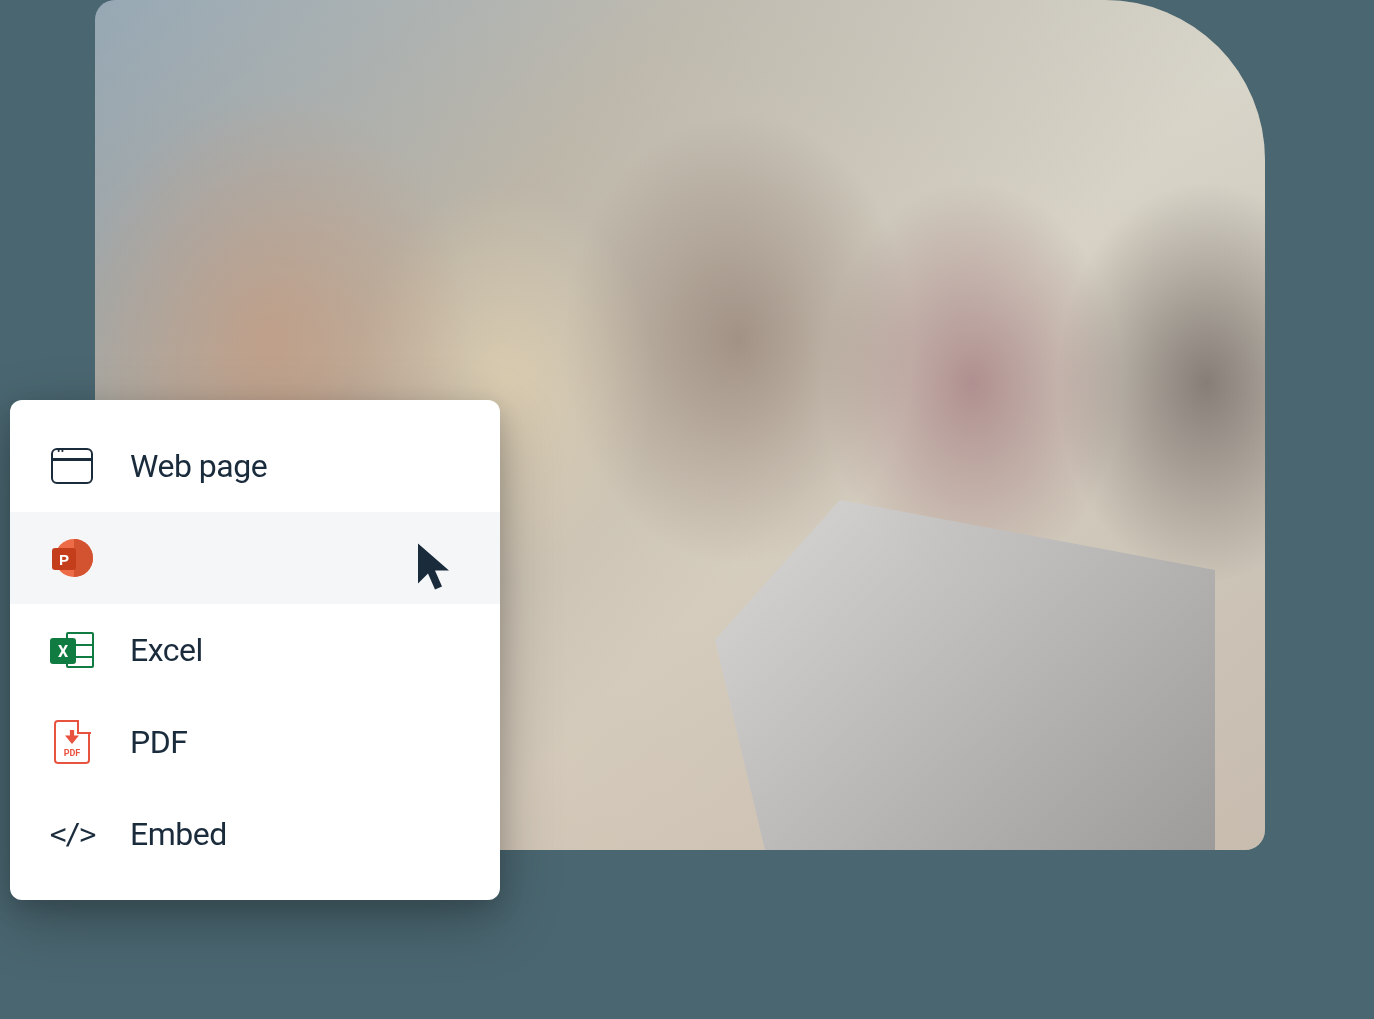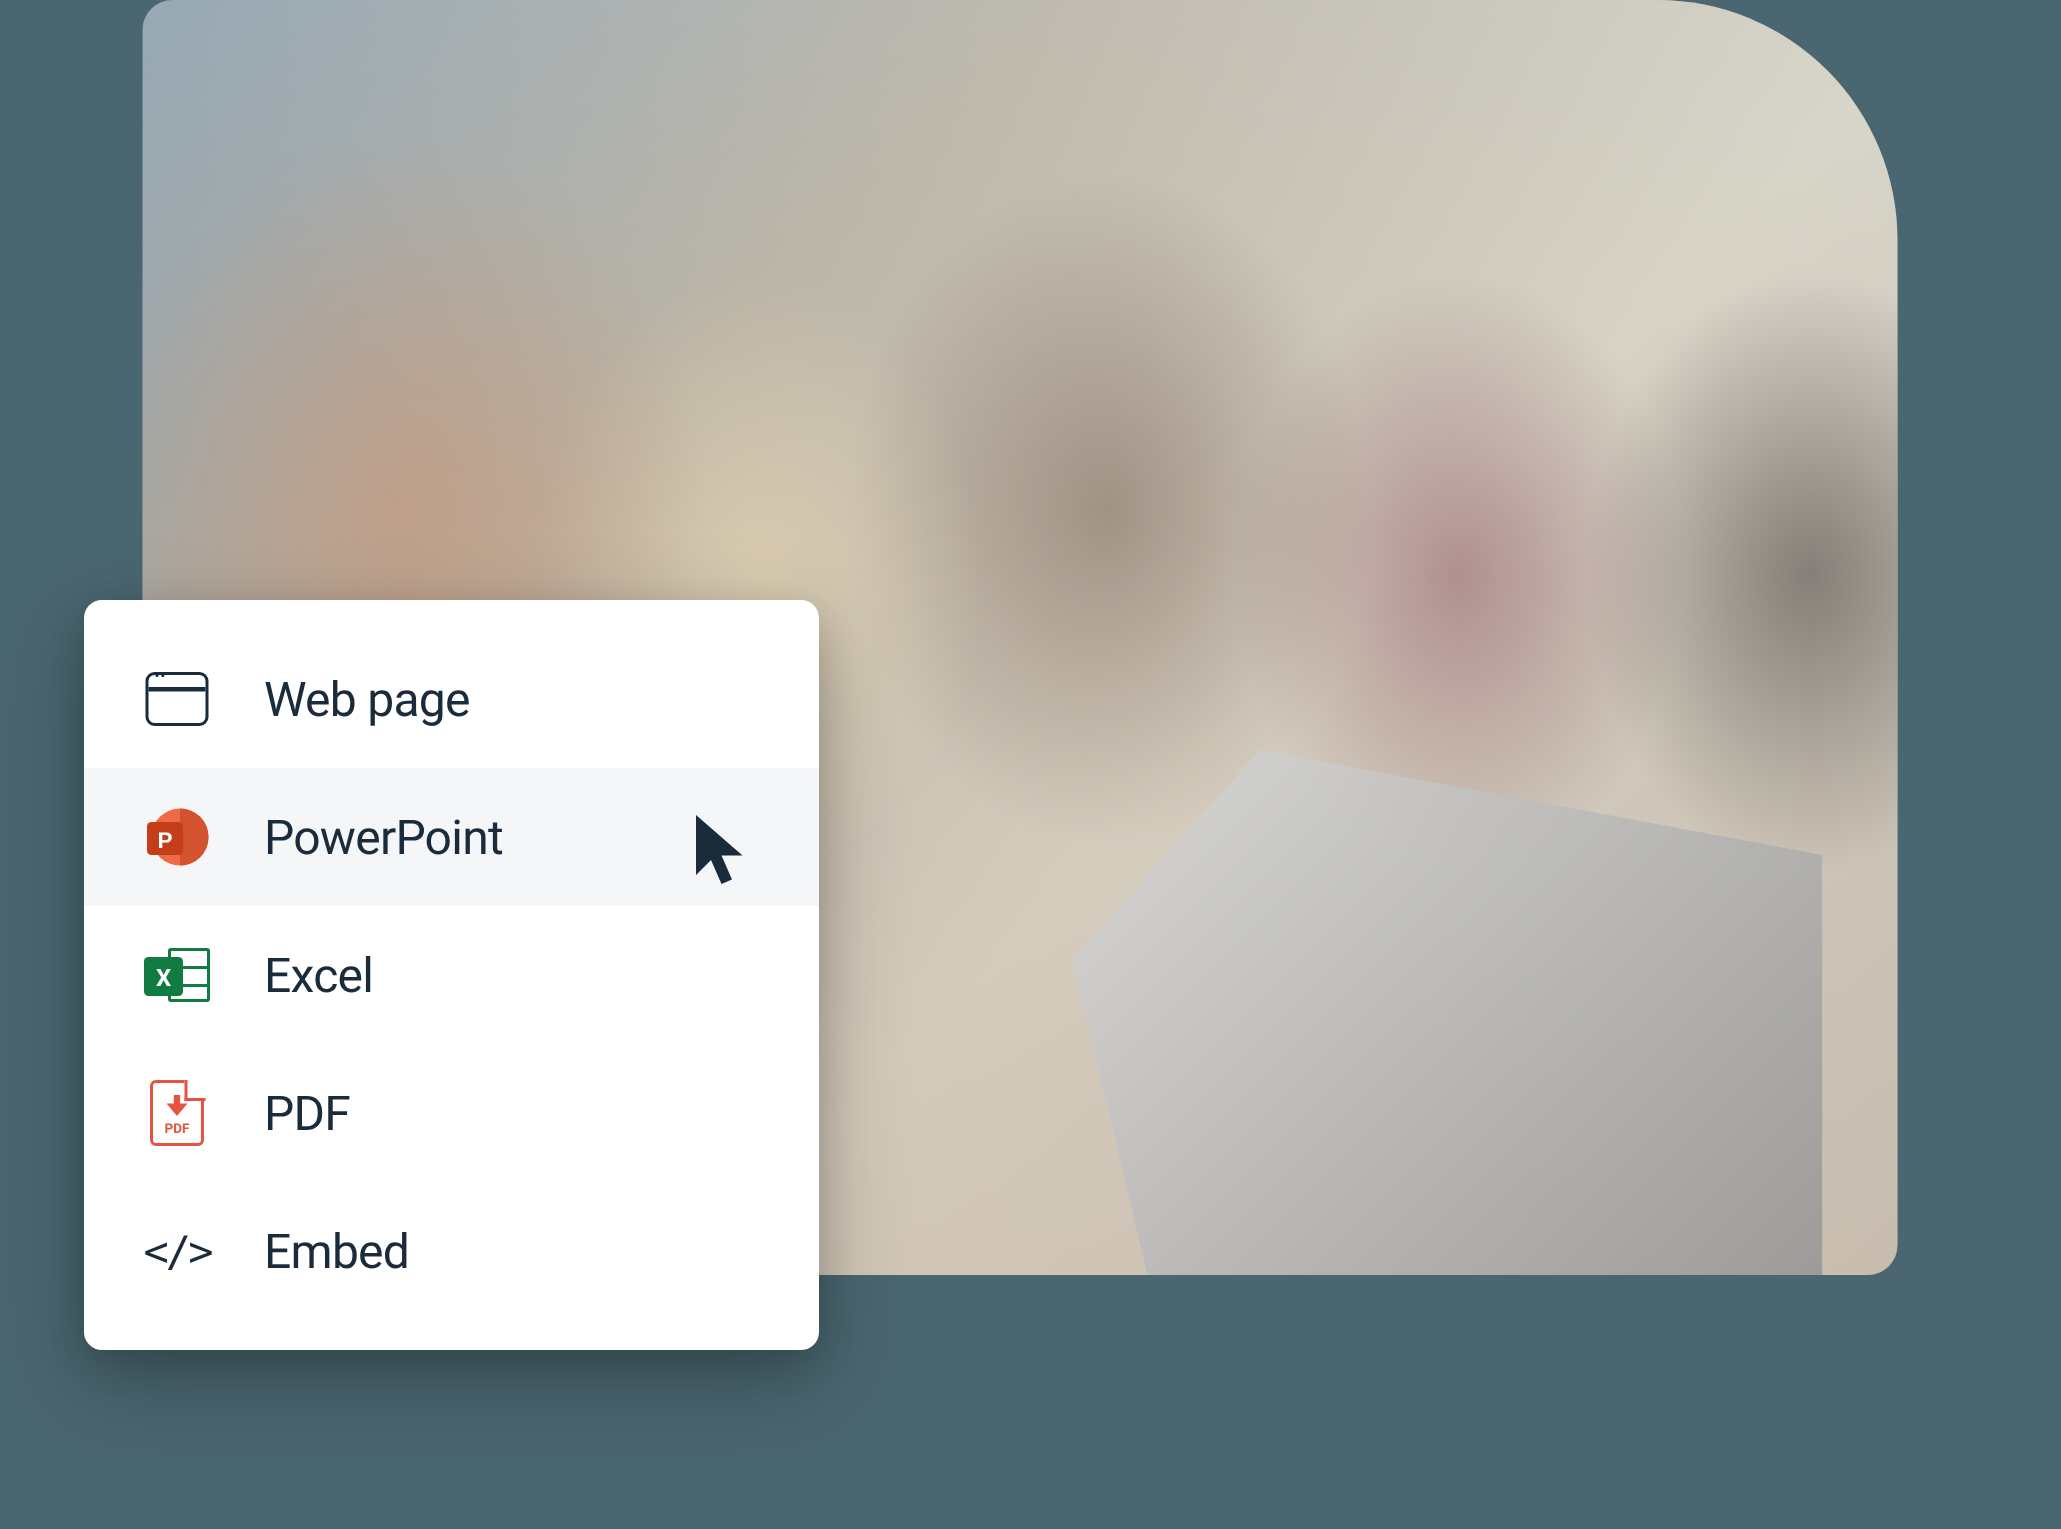--- a/index.html
+++ b/index.html
@@ -50,21 +50,20 @@
     }
     .export-menu {
       position: absolute;
       top: 400px;
       left: 10px;
       width: 490px;
       background: #ffffff;
       border-radius: 12px;
       box-shadow: 0 20px 60px rgba(0,0,0,0.25), 0 8px 24px rgba(0,0,0,0.15);
       padding: 20px 0;
-      margin-left: 46px;
     }
     .menu-item {
       display: flex;
       align-items: center;
       padding: 24px 40px;
       gap: 36px;
       cursor: pointer;
       position: relative;
     }
     .menu-item.hovered {
@@ -221,21 +220,20 @@
 
   <div class="menu-item hovered">
     <div class="menu-icon">
       <svg width="44" height="44" viewBox="0 0 44 44">
         <circle cx="24" cy="22" r="19" fill="#ed6c47"></circle>
         <path d="M 24 3 A 19 19 0 0 1 24 41 Z" fill="#d35230"></path>
         <rect x="2" y="12" width="24" height="22" rx="3" fill="#c43e1c"></rect>
         <text x="14" y="29" font-size="15" font-weight="bold" fill="white" text-anchor="middle" font-family="Arial">P</text>
       </svg>
     </div>
-    <span class="menu-label">PowerPoint</span>
     <div class="cursor-icon">
       <svg width="48" height="58" viewBox="0 0 48 58">
         <path d="M 6 4 L 6 44 L 16 34 L 23 50 L 30 47 L 23 31 L 37 31 Z" fill="#1a2b3c"></path>
       </svg>
     </div>
   </div>
 
   <div class="menu-item">
     <div class="menu-icon">
       <div class="excel-icon">

